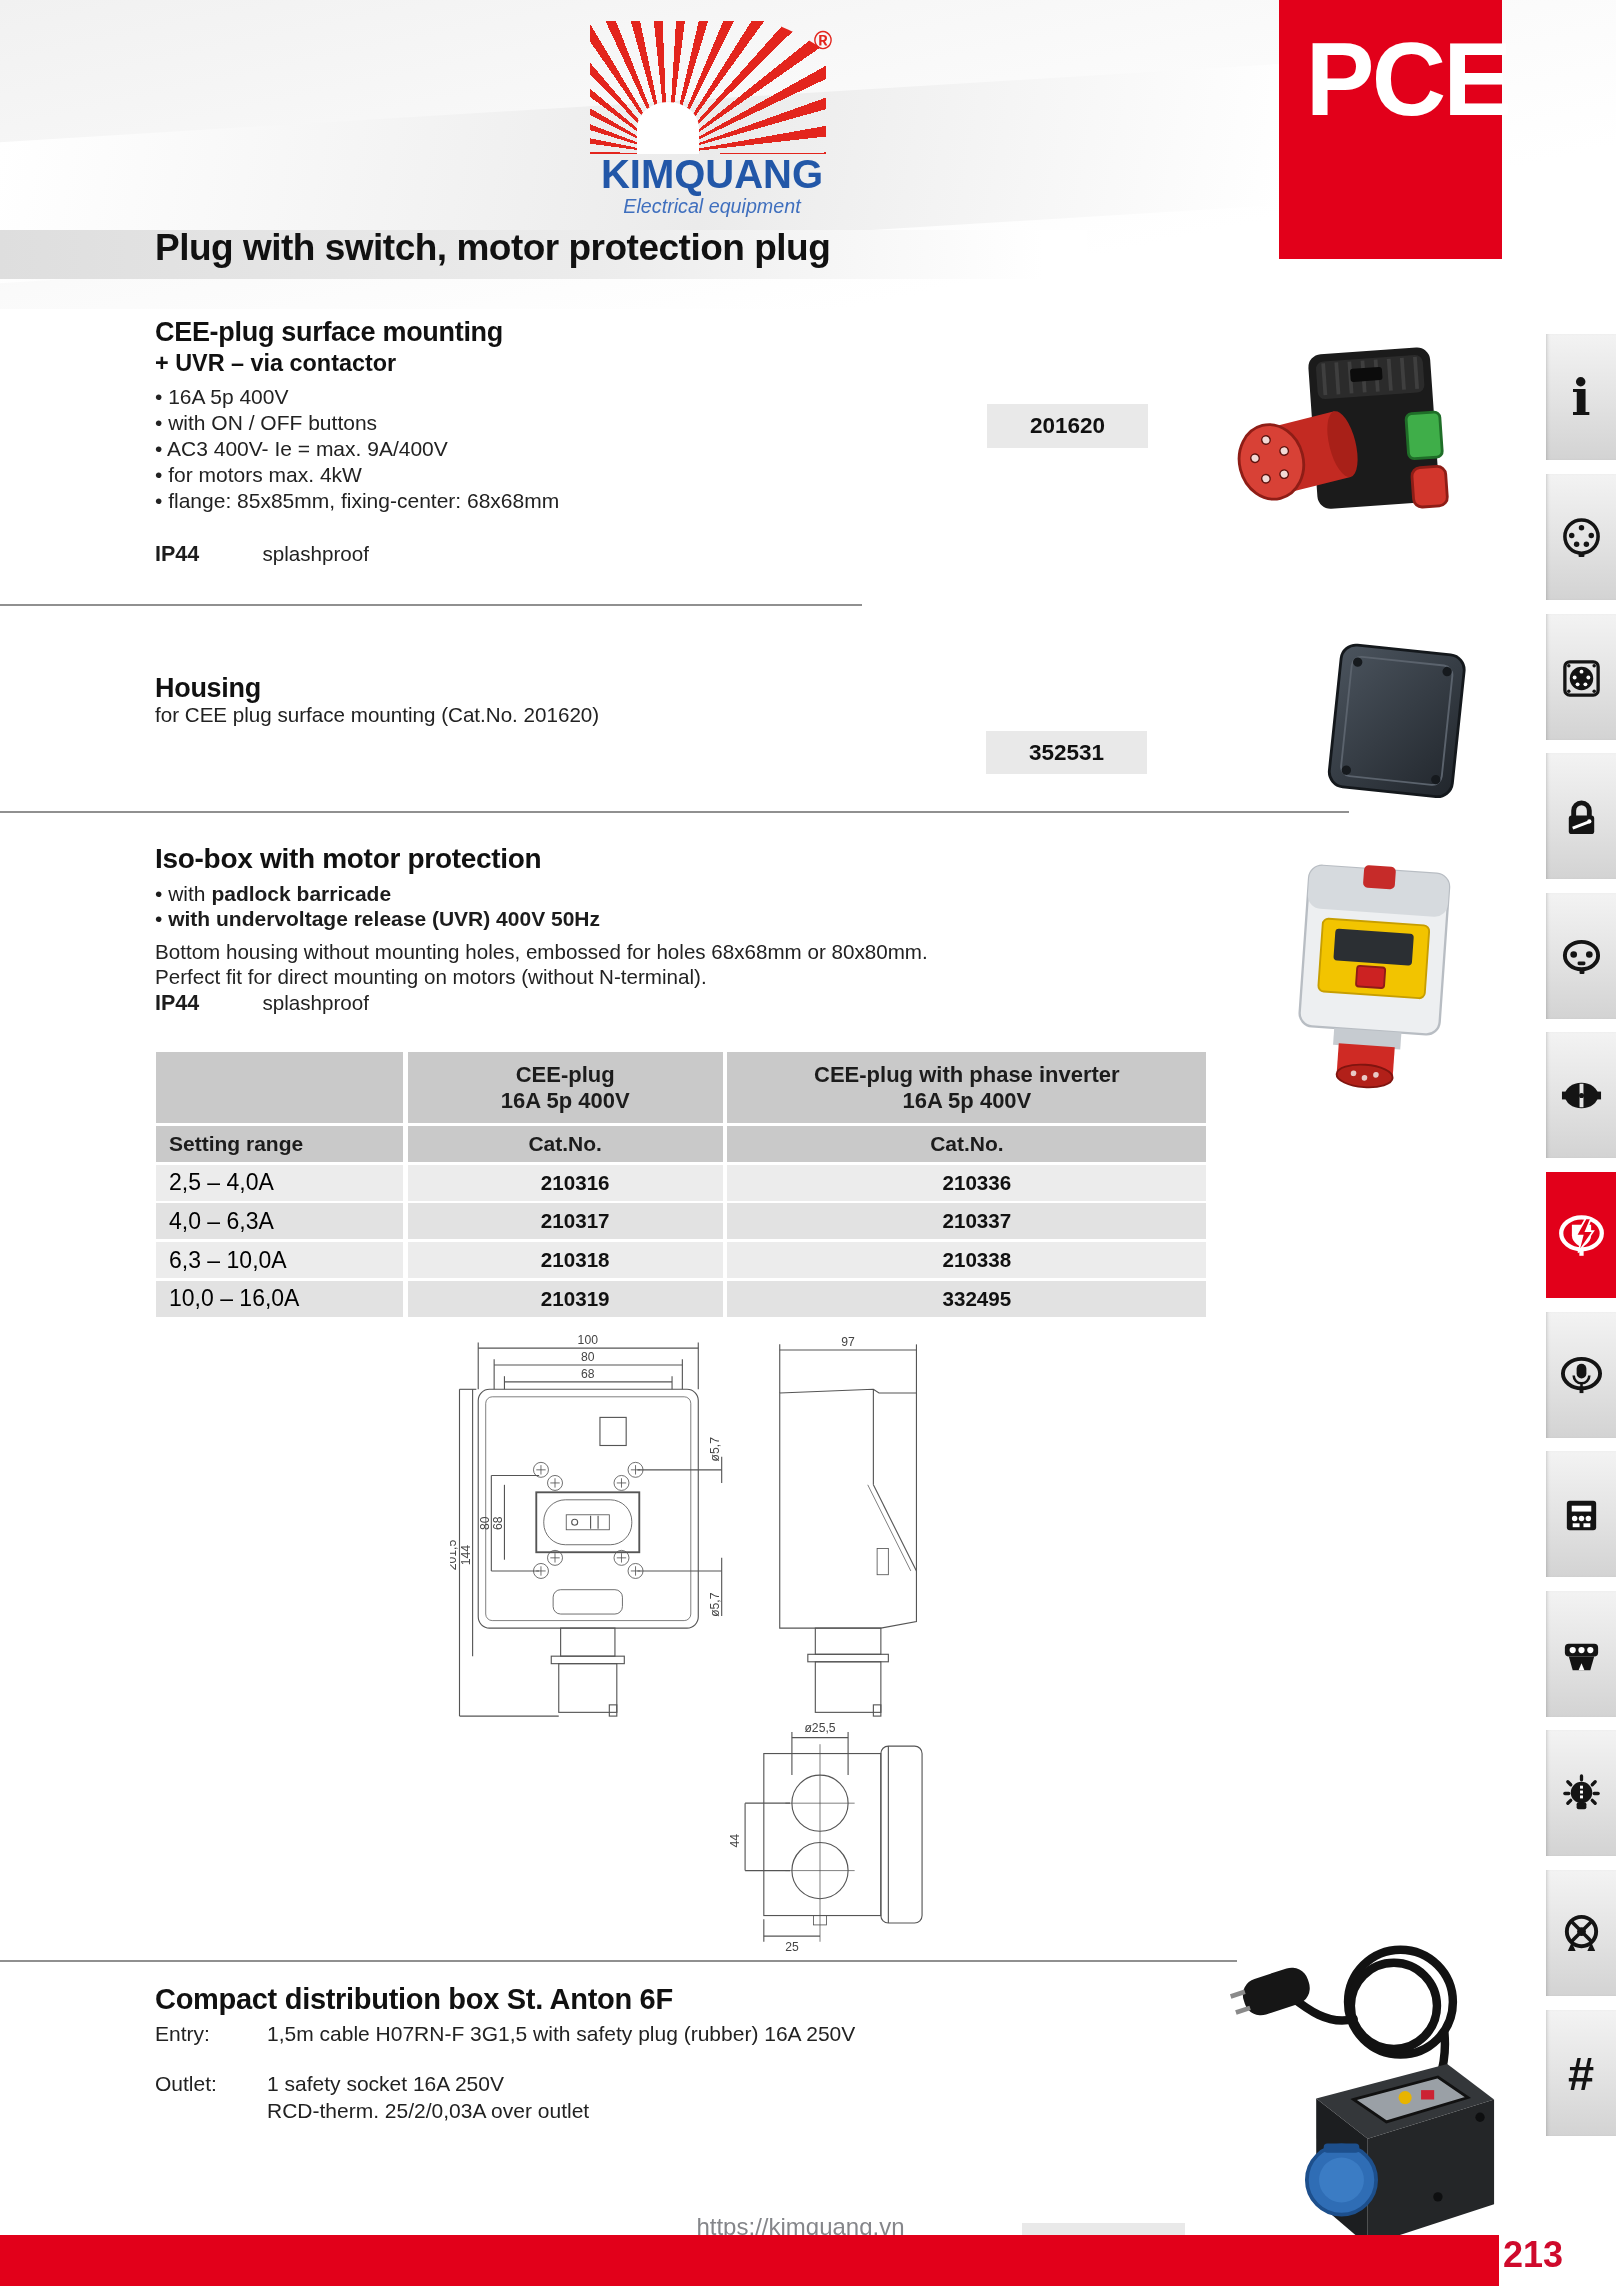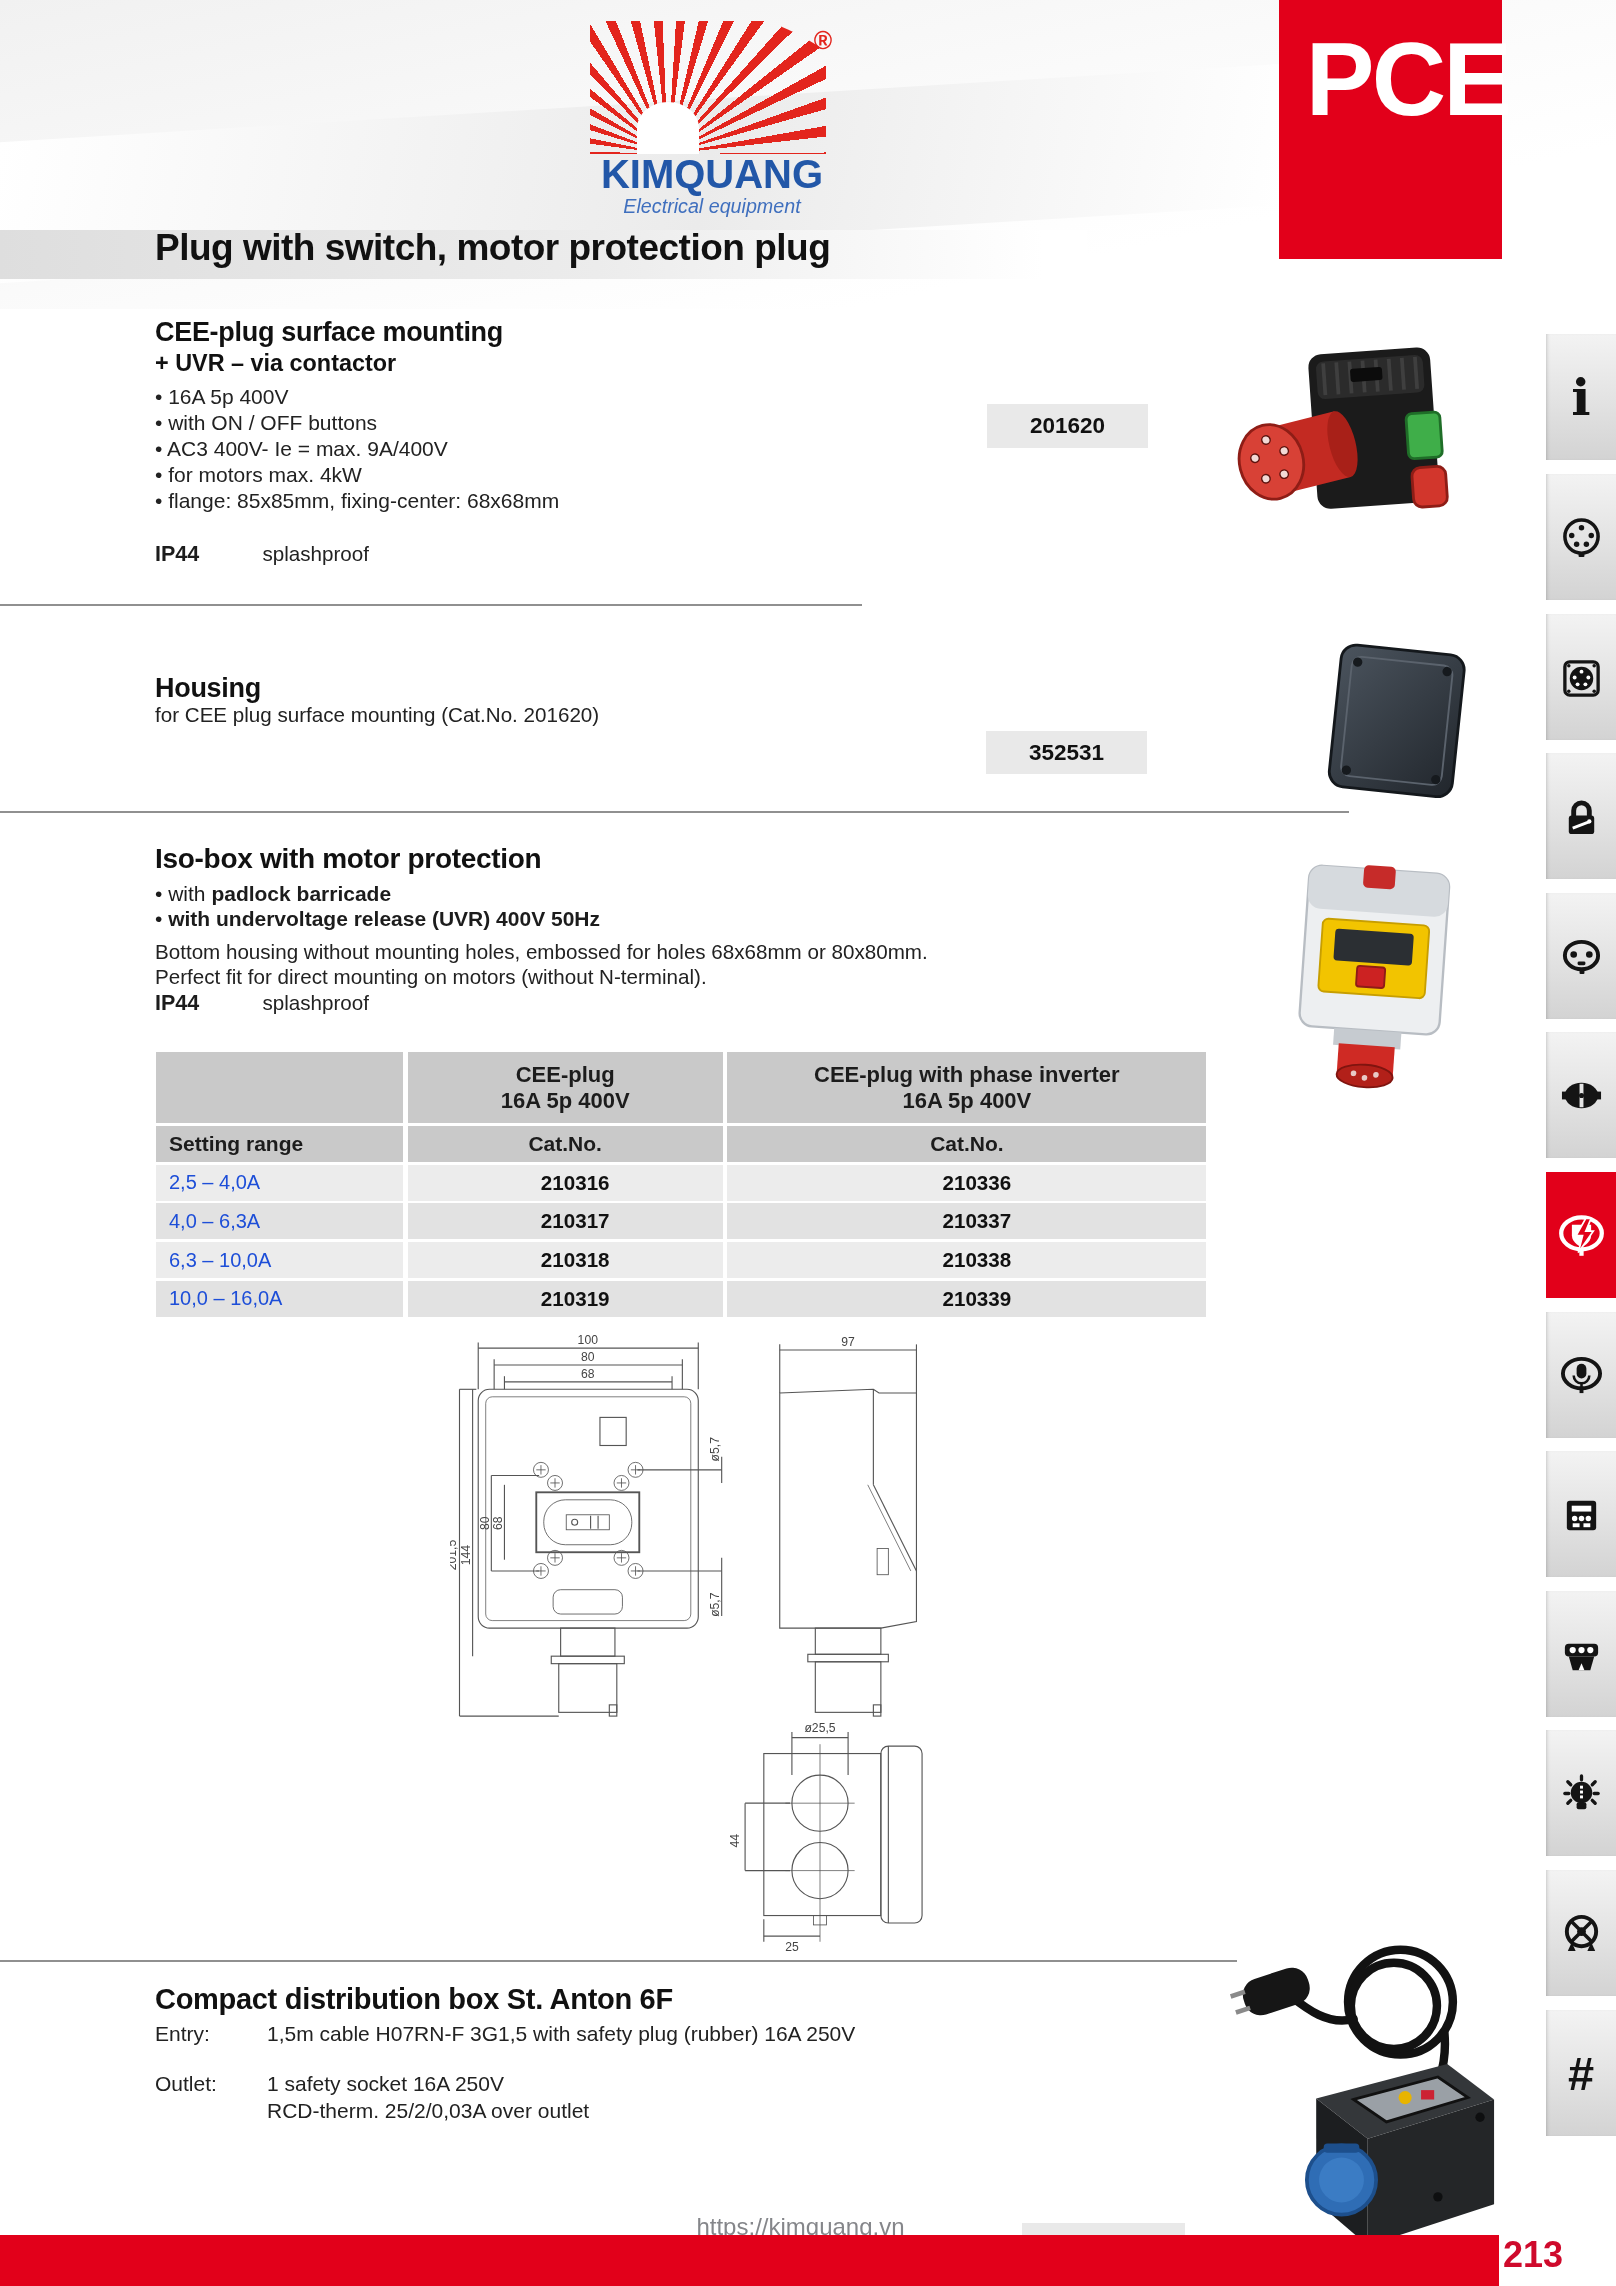--- a/index.html
+++ b/index.html
@@ -29,21 +29,21 @@
   .spec-table{left:156px;top:1052px;width:1050px;display:grid;
     grid-template-columns:247px 315px 479px;
     grid-template-rows:71px 36px 36px 36px 36px 36px;
     column-gap:4.7px;row-gap:2.8px;}
   .spec-table .cell{display:flex;align-items:center;justify-content:center;text-align:center;}
   .spec-table .th{background:#c9c9c9;font-weight:bold;font-size:22px;line-height:26px;}
   .spec-table .th2{background:#c9c9c9;font-weight:bold;font-size:21px;}
   .spec-table .left{justify-content:flex-start;padding-left:13px;text-align:left;}
   .spec-table .odd{background:#ececec;}
   .spec-table .even{background:#e2e2e2;}
-  .spec-table .range{font-size:20px;color:#1d4ed8;}
+  .spec-table .range{font-size:23px;color:#000000;}
   .spec-table .cat{font-weight:bold;font-size:20.6px;color:#111;padding-left:20px;}
   
   .tile{left:1546px;width:70px;height:126px;
     background:linear-gradient(180deg,#f3f3f3 0%,#e2e2e2 55%,#d3d3d3 100%);
     box-shadow:inset 2.8px 0 3.7px -1.9px rgba(0,0,0,0.18);
     display:flex;align-items:center;justify-content:center;}
   .tile.red{background:#e2001a;box-shadow:none;}
   .tile .glyph{font-weight:bold;color:#141414;}
   
   .kq{left:590px;top:20.6px;width:244px;height:187px;}
@@ -214,21 +214,21 @@
   <div class="cell even left range">4,0 – 6,3A</div>
   <div class="cell even cat">210317</div>
   <div class="cell even cat">210337</div>
 
   <div class="cell odd left range">6,3 – 10,0A</div>
   <div class="cell odd cat">210318</div>
   <div class="cell odd cat">210338</div>
 
   <div class="cell even left range">10,0 – 16,0A</div>
   <div class="cell even cat">210319</div>
-  <div class="cell even cat">210339</div>
+  <div class="cell even cat">332495</div>
 </div>
 
 <svg class="abs" style="left:450px;top:1335px;" width="534" height="618" viewBox="0 0 570 660">
   <g stroke="#555" stroke-width="1.2" fill="none">
 
     <rect x="30" y="58" width="235" height="255" rx="12"></rect>
     <rect x="38" y="66" width="219" height="239" rx="7" stroke-width="0.8"></rect>
     <rect x="160" y="88" width="28" height="30"></rect>
 
     <rect x="92" y="168" width="110" height="64" stroke-width="2"></rect>

